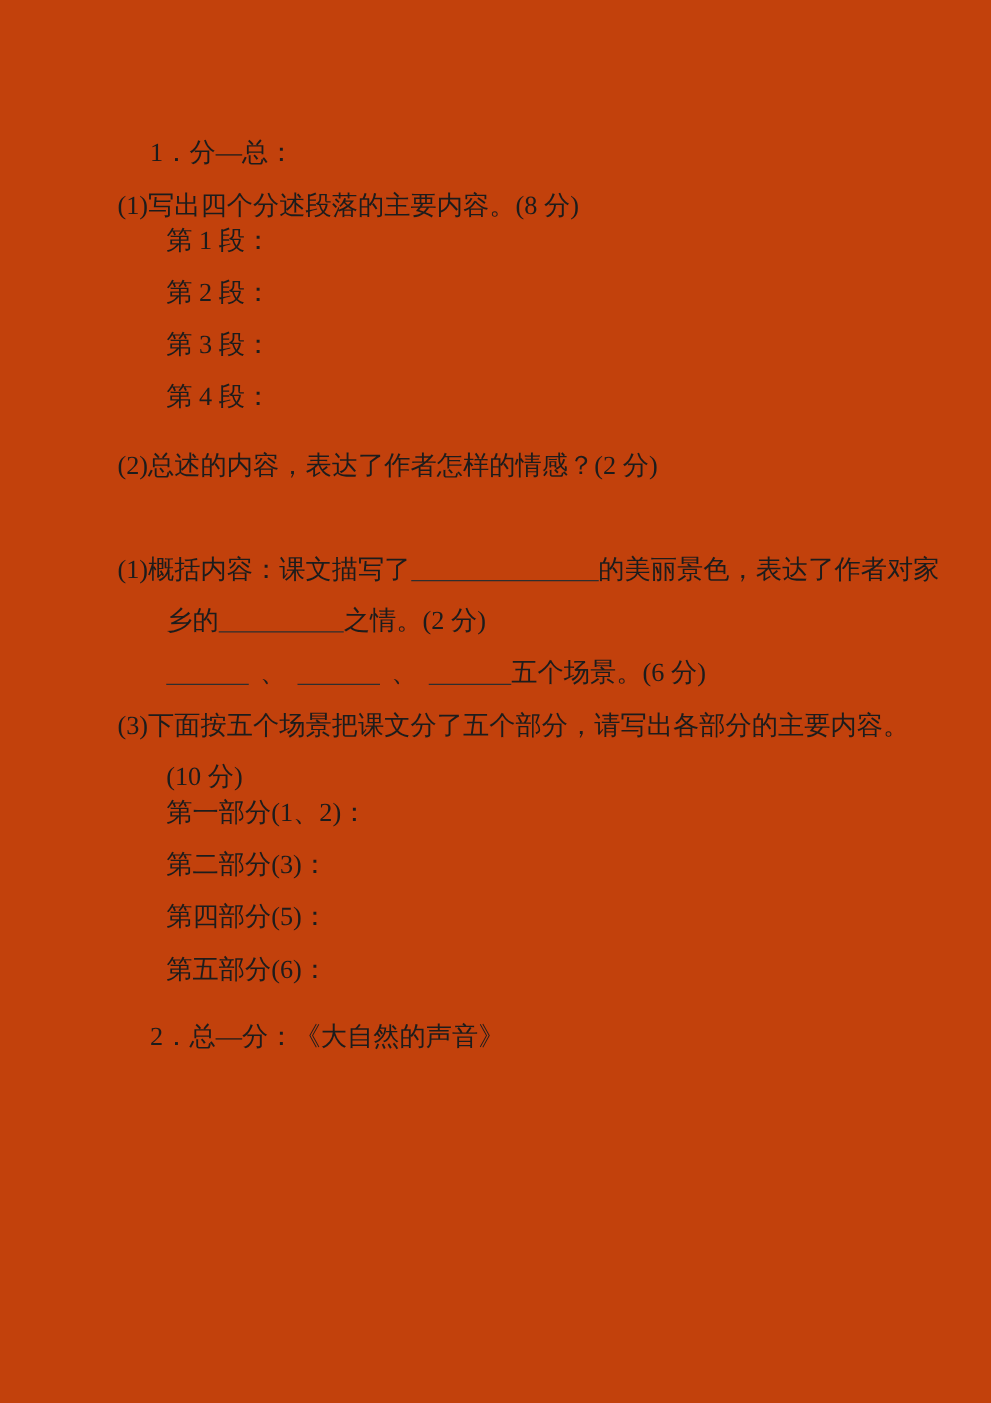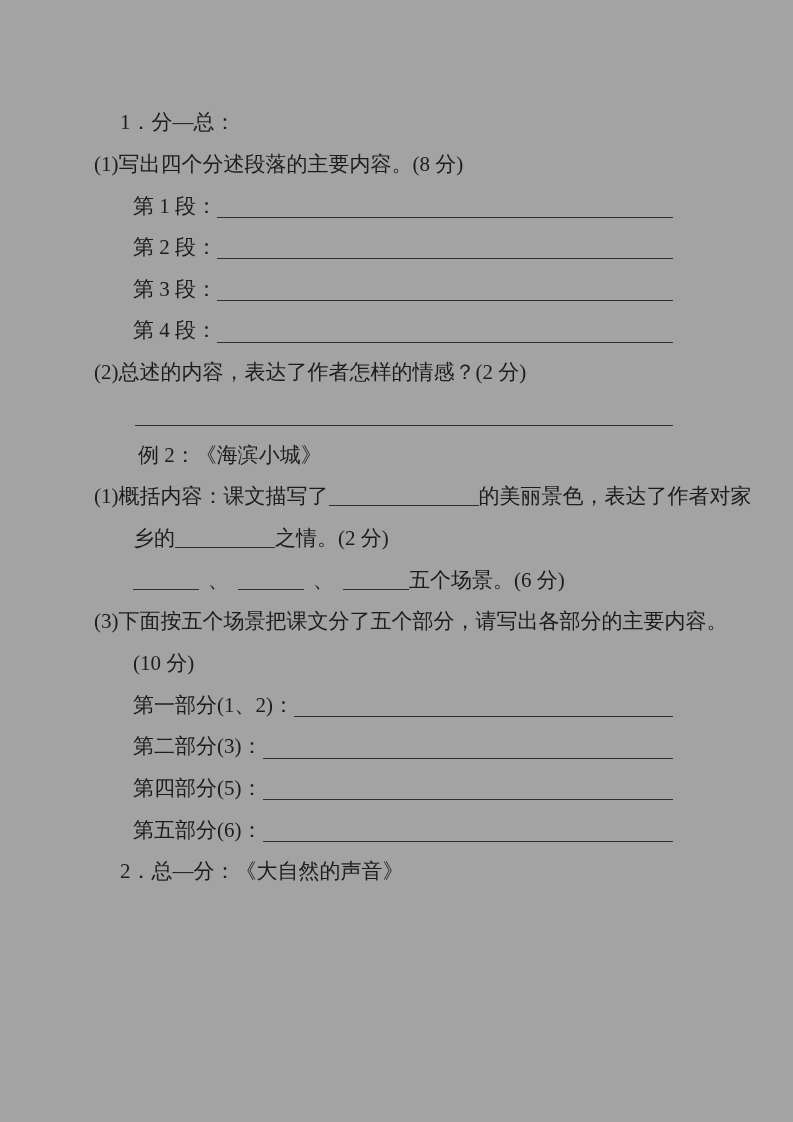--- a/index.html
+++ b/index.html
@@ -1,44 +1,45 @@
 <!DOCTYPE html>
 <html><head>
 <meta charset="utf-8">
 <style>
   html, body { margin: 0; padding: 0; background: #ffffff; }
   .page {
     position: relative;
     width: 793px;
     height: 1122px;
-    background: #a3a3a3;
+    background: #c2410c;
     font-family: "Liberation Serif", "DejaVu Serif", serif;
     color: #1c1c1c;
     font-size: 21px;
     overflow: hidden;
   }
   .content { position: absolute; top: 97px; left: 0; width: 100%; }
 
   
   .tline {
     height: 41.6px;
     box-sizing: border-box;
     padding-top: 13px;
     line-height: 1.15;
     white-space: nowrap;
   }
   
   .fline {
     height: 41.6px;
     box-sizing: border-box;
     display: flex;
-    align-items: flex-end;
+    align-items: flex-start;
     padding-bottom: 4px;
     line-height: 1.15;
     white-space: nowrap;
+    flex-direction: column;
   }
   .fline .fill {
     flex: 1 1 auto;
     height: 0;
     border-bottom: 1.7px solid #2e2e2e;
     margin-right: 120px; 
   }
 
   
   .ind-h   { margin-left: 120px; } 
@@ -97,23 +98,20 @@
     </div>
 
     <div class="tline ind-q">
       <span>(2)总述的内容，表达了作者怎样的情感？(2 分)</span>
     </div>
 
     <div class="fline" style="margin-left:135px;">
       <div class="fill"></div>
     </div>
 
-    <div class="tline ind-ex">
-      <span>例 2：《海滨小城》</span>
-    </div>
 
     <div class="tline ind-q">
       <span>(1)概括内容：课文描写了</span><span class="blank w150"></span><span>的美丽景色，表达了作者对家</span>
     </div>
 
     <div class="tline ind-seg">
       <span>乡的</span><span class="blank w100"></span><span>之情。(2 分)</span>
     </div>
 
 

